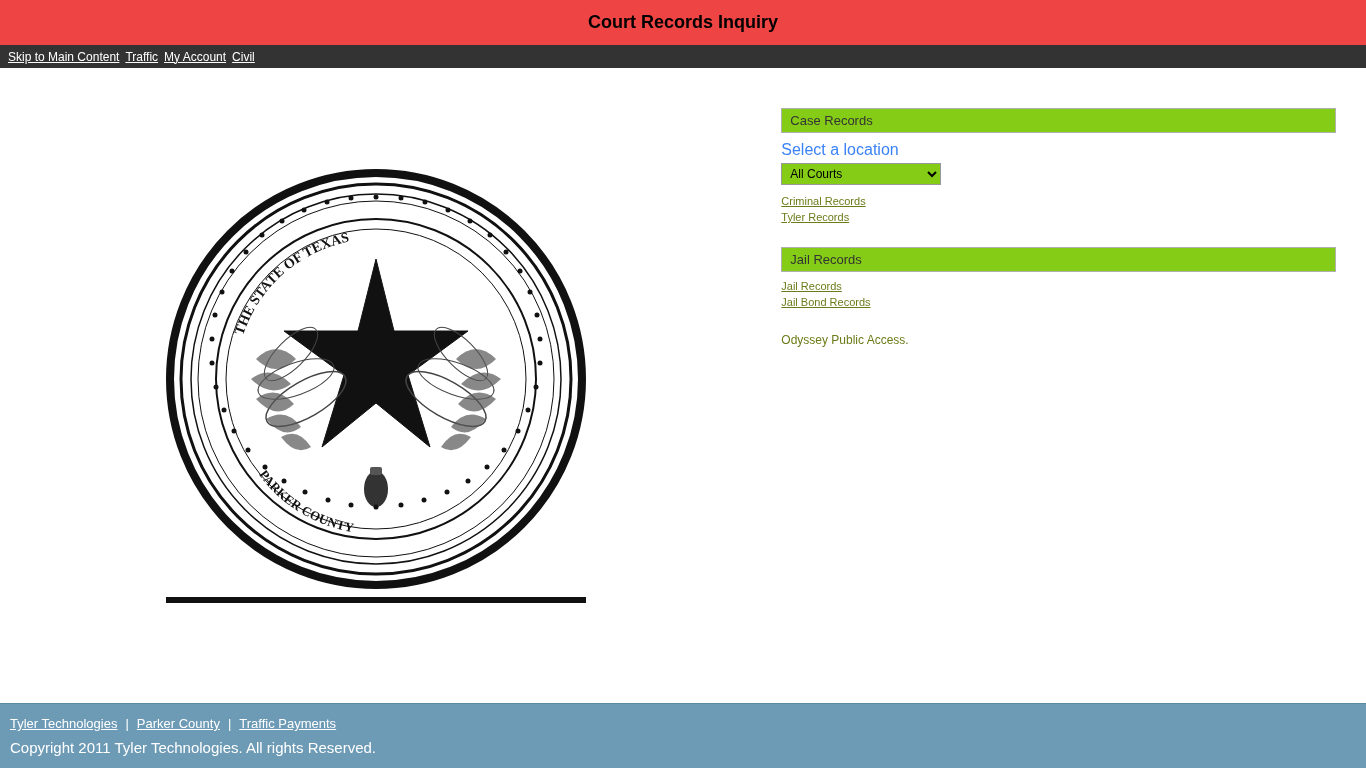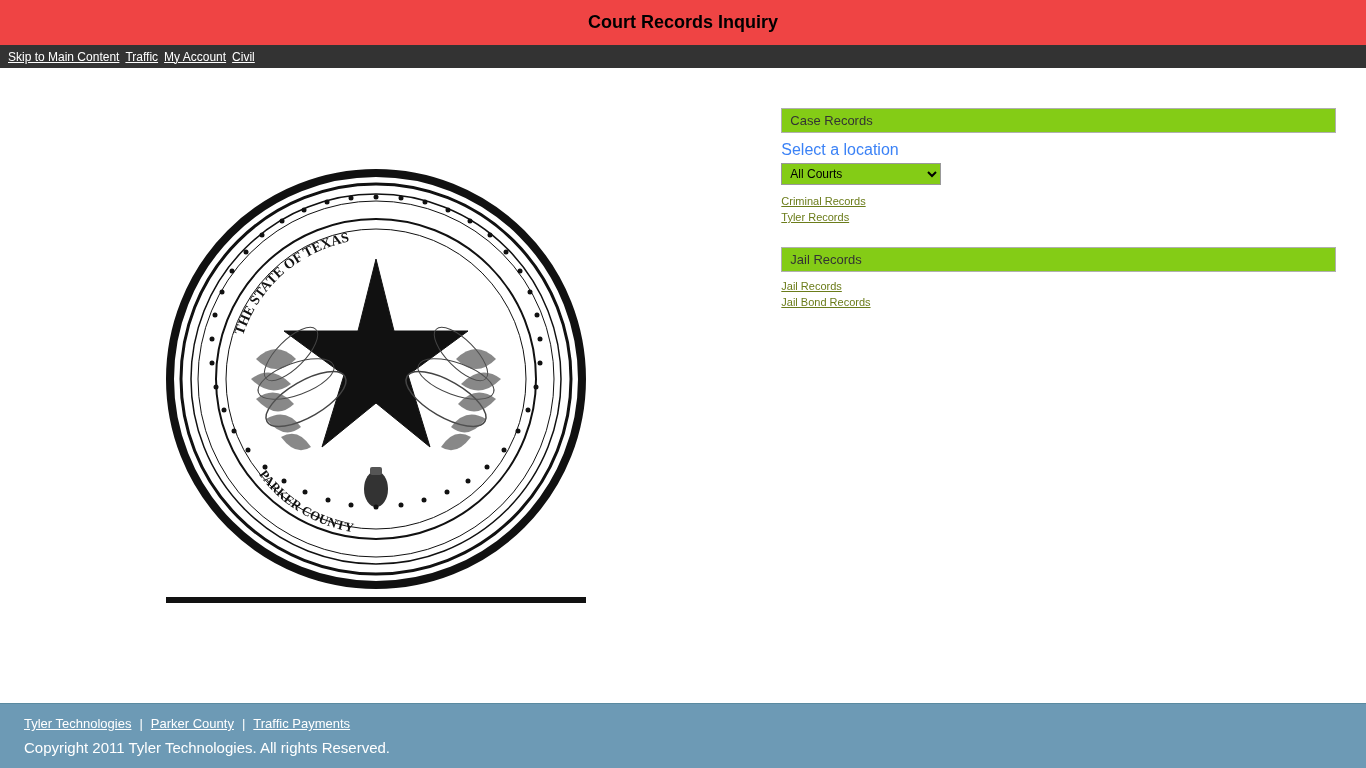--- a/index.html
+++ b/index.html
@@ -126,21 +126,21 @@
 
     .odyssey-text {
       font-size: 12px;
       color: #6b7c1a;
       margin-top: 10px;
     }
 
     
     #footer {
       background-color: #6d9ab5;
-      padding: 12px 24px;
+      padding: 12px 10px;
       border-top: 1px solid #5a8aa0;
     }
     #footer-links {
       display: flex;
       align-items: center;
       gap: 0;
       margin-bottom: 8px;
       flex-wrap: wrap;
     }
     #footer-links a {
@@ -297,20 +297,23 @@
     </div>
 
     <div>
       <div class="section-header">Jail Records</div>
       <div>
         <a class="record-link">Jail Records</a>
         <a class="record-link">Jail Bond Records</a>
       </div>
     </div>
 
+    <div>
+      <span class="odyssey-text">Odyssey Public Access.</span>
+    </div>
 
   </div>
 </div>
 
 <div id="footer">
   <div id="footer-links">
     <a>Tyler Technologies</a>
     <span class="separator">|</span>
     <a>Parker County</a>
     <span class="separator">|</span>

